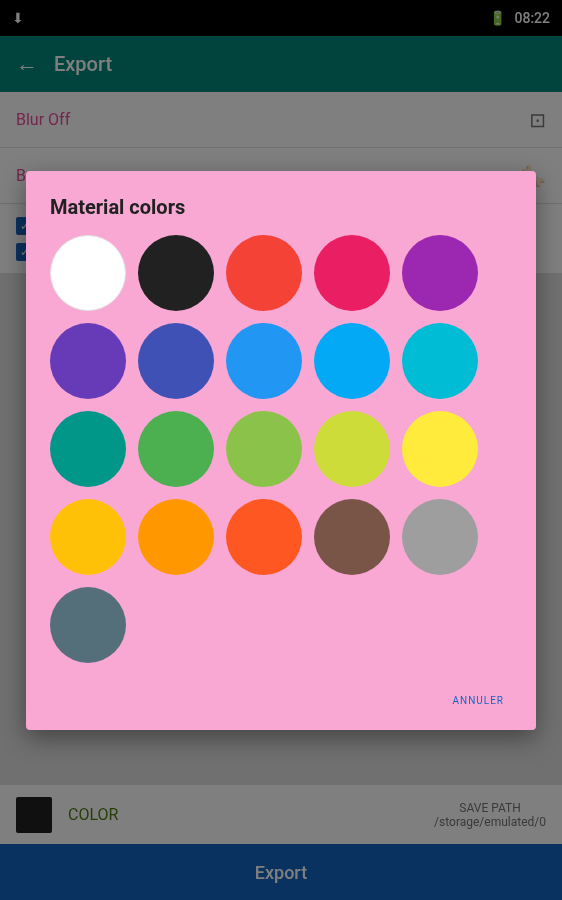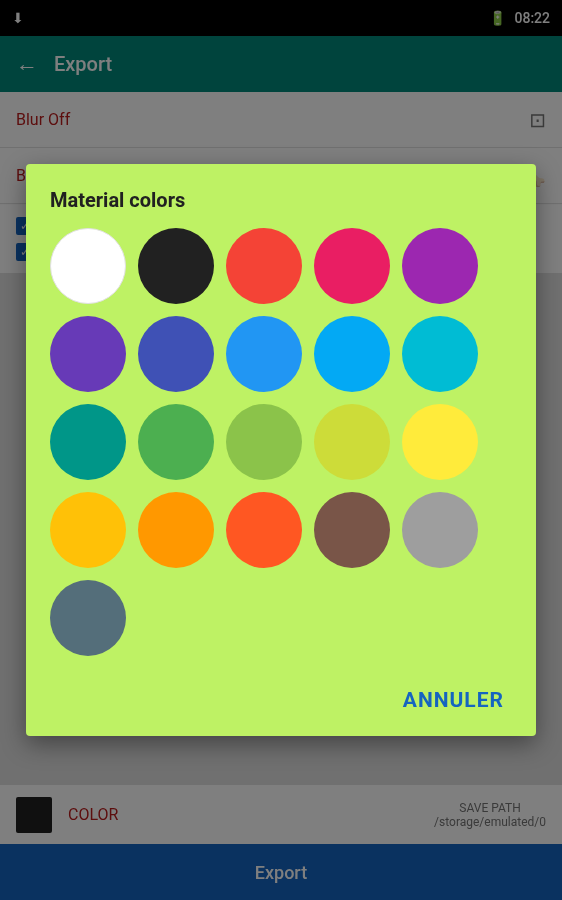--- a/index.html
+++ b/index.html
@@ -71,21 +71,21 @@
       display: flex;
       align-items: center;
       justify-content: space-between;
       padding: 0 16px;
       height: 56px;
       background: #fff;
       border-bottom: 1px solid #e0e0e0;
     }
     .list-item-text {
       font-size: 16px;
-      color: #b91c1c;
+      color: #ec4899;
     }
     .list-item-icon {
       font-size: 20px;
       color: #757575;
     }
     .checkbox-row {
       display: flex;
       gap: 16px;
       padding: 4px 0;
     }
@@ -146,21 +146,21 @@
       border-top: 1px solid #e0e0e0;
     }
     .color-swatch-small {
       width: 36px;
       height: 36px;
       background: #212121;
       border-radius: 2px;
     }
     .color-label {
       font-size: 16px;
-      color: #b91c1c;
+      color: #4d7c0f;
       flex: 1;
     }
     .save-path {
       text-align: center;
       font-size: 12px;
       color: #757575;
     }
 
     
     .overlay {
@@ -172,21 +172,21 @@
       background: rgba(0,0,0,0.5);
       display: flex;
       align-items: center;
       justify-content: center;
       z-index: 10;
     }
 
     
     .dialog {
       width: 510px;
-      background: #bef264;
+      background: #f9a8d4;
       border-radius: 4px;
       overflow: hidden;
       box-shadow: 0 8px 24px rgba(0,0,0,0.4);
     }
     .dialog-title {
       font-size: 20px;
       font-weight: 700;
       color: #212121;
       padding: 24px 24px 16px;
     }
@@ -208,22 +208,22 @@
       cursor: pointer;
       flex-shrink: 0;
     }
     .dialog-actions {
       display: flex;
       justify-content: flex-end;
       padding: 8px 16px 16px;
     }
     .btn-cancel {
       color: #1565C0;
-      font-size: 21px;
-      font-weight: 700;
+      font-size: 10px;
+      font-weight: 400;
       letter-spacing: 1px;
       cursor: pointer;
       padding: 8px 16px;
       text-transform: uppercase;
     }
   </style>
 </head>
 <body>
 
 <div class="status-bar">

